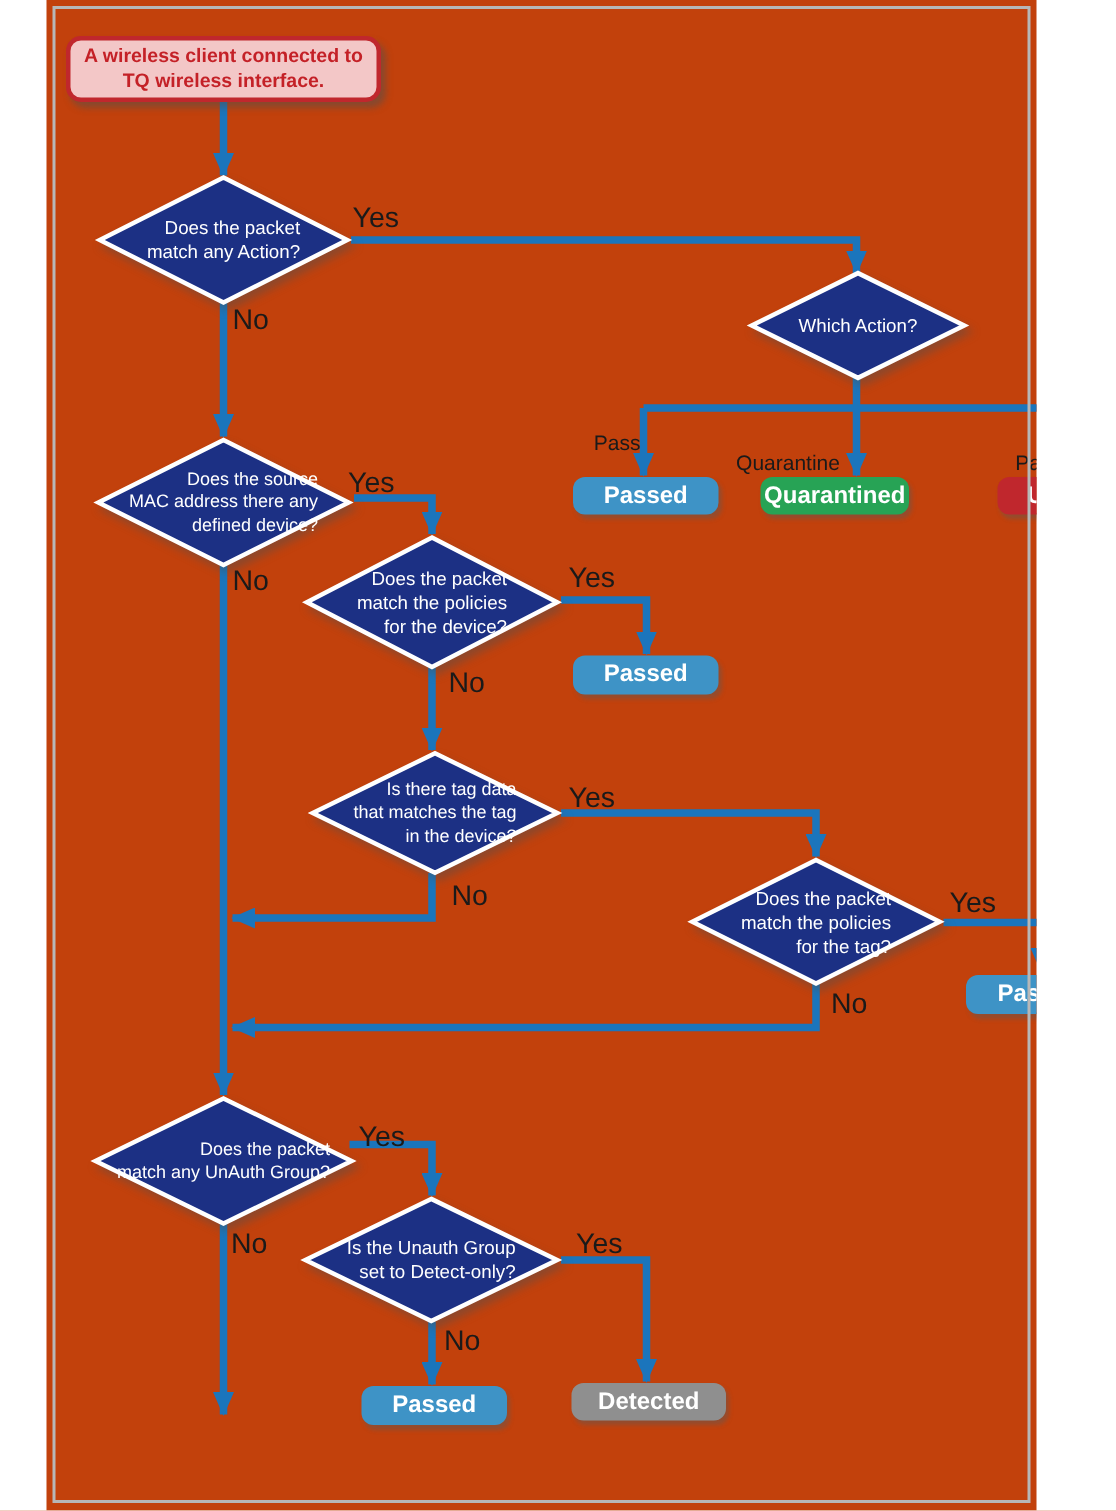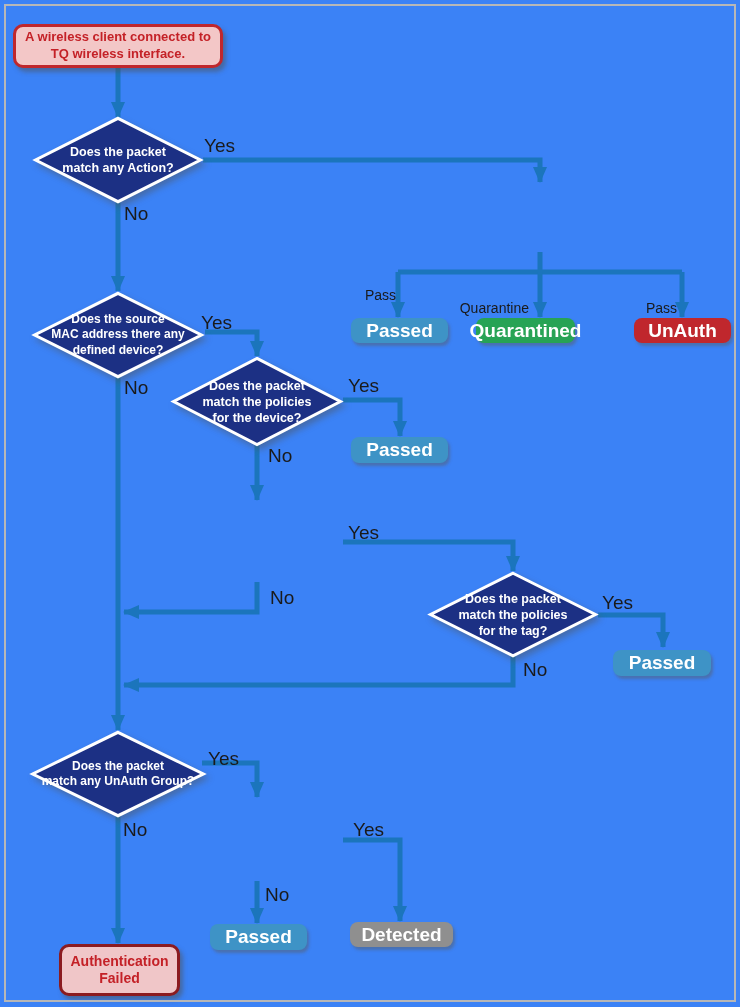--- a/index.html
+++ b/index.html
@@ -11,47 +11,48 @@
     --detected:#8f8f8f;
     --start_border:#c0272d;
     --start_bg:#f3c7c7;
     --start_text:#c42127;
     --auth_border:#8b1b20;
     --auth_bg:#f0c6c8;
     --label_text:#1a1a1a;
   }
   html,body{margin:0;padding:0;background:#fff;}
   .canvas{
-    position:relative;width:740px;height:1007px;background:#3b82f6;overflow:hidden;
+    position:relative;width:660px;height:1007px;background:#c2410c;overflow:hidden;
     font-family:"Liberation Sans","DejaVu Sans",sans-serif;
+    margin-left:31px;
   }
   .frame{
     position:absolute;left:4px;top:4px;right:4px;bottom:5px;
     border:2px solid #b7b7b7;pointer-events:none;
   }
   svg.connectors{position:absolute;left:0;top:0;}
   svg.connectors path{stroke:var(--line,#1b75bc);stroke-width:5;fill:none;}
   svg.connectors .ahead{fill:var(--line,#1b75bc);stroke:none;}
   .diamond{position:absolute;}
   .diamond svg{
     position:absolute;left:0;top:0;width:100%;height:100%;overflow:visible;
     filter:drop-shadow(3px 4px 3px rgba(80,80,80,.45));
   }
   .diamond polygon{
     fill:var(--diamond,#1c3084);stroke:#ffffff;stroke-width:3;
     vector-effect:non-scaling-stroke;
   }
   .dtext{
     position:absolute;inset:0;display:flex;align-items:center;justify-content:center;
-    text-align:center;color:#ffffff;font-size:12.5px;font-weight:bold;
+    text-align:right;color:#ffffff;font-size:12.5px;font-weight:normal;
     line-height:1.28;white-space:pre-line;
   }
   .result{
     position:absolute;border-radius:8px;display:flex;align-items:center;justify-content:center;
-    color:#fff;font-size:19px;font-weight:bold;
+    color:#fff;font-size:16px;font-weight:bold;
     box-shadow:2px 3px 3px rgba(90,90,90,.45);
   }
   .startbox{
     position:absolute;left:13px;top:24px;width:204px;height:38px;
     background:var(--start_bg,#f3c7c7);border:3px solid var(--start_border,#c0272d);
     border-radius:10px;box-shadow:3px 4px 4px rgba(80,80,80,.5);
     display:flex;align-items:center;justify-content:center;
   }
   .startbox .stext{
     color:var(--start_text,#c42127);font-size:13px;font-weight:bold;text-align:center;
@@ -111,57 +112,78 @@
   </div>
 
   <div class="diamond" style="left:33px;top:117px;width:170px;height:86px">
     <svg viewBox="0 0 100 100" preserveAspectRatio="none">
         <polygon points="50,1.5 98.5,50 50,98.5 1.5,50"></polygon>
       </svg>
     <div class="dtext">Does the packet
 match any Action?</div>
   </div>
 
+  <div class="diamond" style="left:468px;top:181px;width:146px;height:72px">
+    <svg viewBox="0 0 100 100" preserveAspectRatio="none">
+        <polygon points="50,1.5 98.5,50 50,98.5 1.5,50"></polygon>
+      </svg>
+    <div class="dtext">Which Action?</div>
+  </div>
 
   <div class="diamond" style="left:32px;top:292px;width:172px;height:86px">
     <svg viewBox="0 0 100 100" preserveAspectRatio="none">
         <polygon points="50,1.5 98.5,50 50,98.5 1.5,50"></polygon>
       </svg>
     <div class="dtext" style="font-size:12px">Does the source
 MAC address there any
 defined device?</div>
   </div>
 
   <div class="diamond" style="left:171px;top:357px;width:172px;height:89px">
     <svg viewBox="0 0 100 100" preserveAspectRatio="none">
         <polygon points="50,1.5 98.5,50 50,98.5 1.5,50"></polygon>
       </svg>
     <div class="dtext">Does the packet
 match the policies
 for the device?</div>
   </div>
 
+  <div class="diamond" style="left:175px;top:501px;width:168px;height:82px">
+    <svg viewBox="0 0 100 100" preserveAspectRatio="none">
+        <polygon points="50,1.5 98.5,50 50,98.5 1.5,50"></polygon>
+      </svg>
+    <div class="dtext" style="font-size:12px">Is there tag data
+that matches the tag
+in the device?</div>
+  </div>
 
   <div class="diamond" style="left:428px;top:572px;width:170px;height:85px">
     <svg viewBox="0 0 100 100" preserveAspectRatio="none">
         <polygon points="50,1.5 98.5,50 50,98.5 1.5,50"></polygon>
       </svg>
     <div class="dtext">Does the packet
 match the policies
 for the tag?</div>
   </div>
 
   <div class="diamond" style="left:30px;top:731px;width:176px;height:86px">
     <svg viewBox="0 0 100 100" preserveAspectRatio="none">
         <polygon points="50,1.5 98.5,50 50,98.5 1.5,50"></polygon>
       </svg>
     <div class="dtext" style="font-size:12px">Does the packet
 match any UnAuth Group?</div>
   </div>
 
+  <div class="diamond" style="left:170px;top:798px;width:173px;height:84px">
+    <svg viewBox="0 0 100 100" preserveAspectRatio="none">
+        <polygon points="50,1.5 98.5,50 50,98.5 1.5,50"></polygon>
+      </svg>
+    <div class="dtext">Is the Unauth Group
+set to Detect-only?</div>
+  </div>
 
   <div class="result" style="left:351px;top:318px;width:97px;height:25px;background:var(--passed)">
     <span>Passed</span>
   </div>
   <div class="result" style="left:476px;top:318px;width:99px;height:25px;background:var(--quarantined)">
     <span>Quarantined</span>
   </div>
   <div class="result" style="left:634px;top:318px;width:97px;height:25px;background:var(--blocked)">
     <span>UnAuth</span>
   </div>
@@ -171,24 +193,20 @@
   <div class="result" style="left:613px;top:650px;width:98px;height:26px;background:var(--passed)">
     <span>Passed</span>
   </div>
   <div class="result" style="left:210px;top:924px;width:97px;height:26px;background:var(--passed)">
     <span>Passed</span>
   </div>
   <div class="result" style="left:350px;top:922px;width:103px;height:25px;background:var(--detected)">
     <span>Detected</span>
   </div>
 
-  <div class="authbox">
-    <div class="stext">Authentication
-Failed</div>
-  </div>
 
   <div class="elabel" style="left:204px;top:136px">Yes</div>
   <div class="elabel" style="left:124px;top:204px">No</div>
   <div class="elabel" style="left:201px;top:313px">Yes</div>
   <div class="elabel" style="left:124px;top:378px">No</div>
   <div class="elabel" style="left:348px;top:376px">Yes</div>
   <div class="elabel" style="left:268px;top:446px">No</div>
   <div class="elabel" style="left:348px;top:523px">Yes</div>
   <div class="elabel" style="left:270px;top:588px">No</div>
   <div class="elabel" style="left:602px;top:593px">Yes</div>

